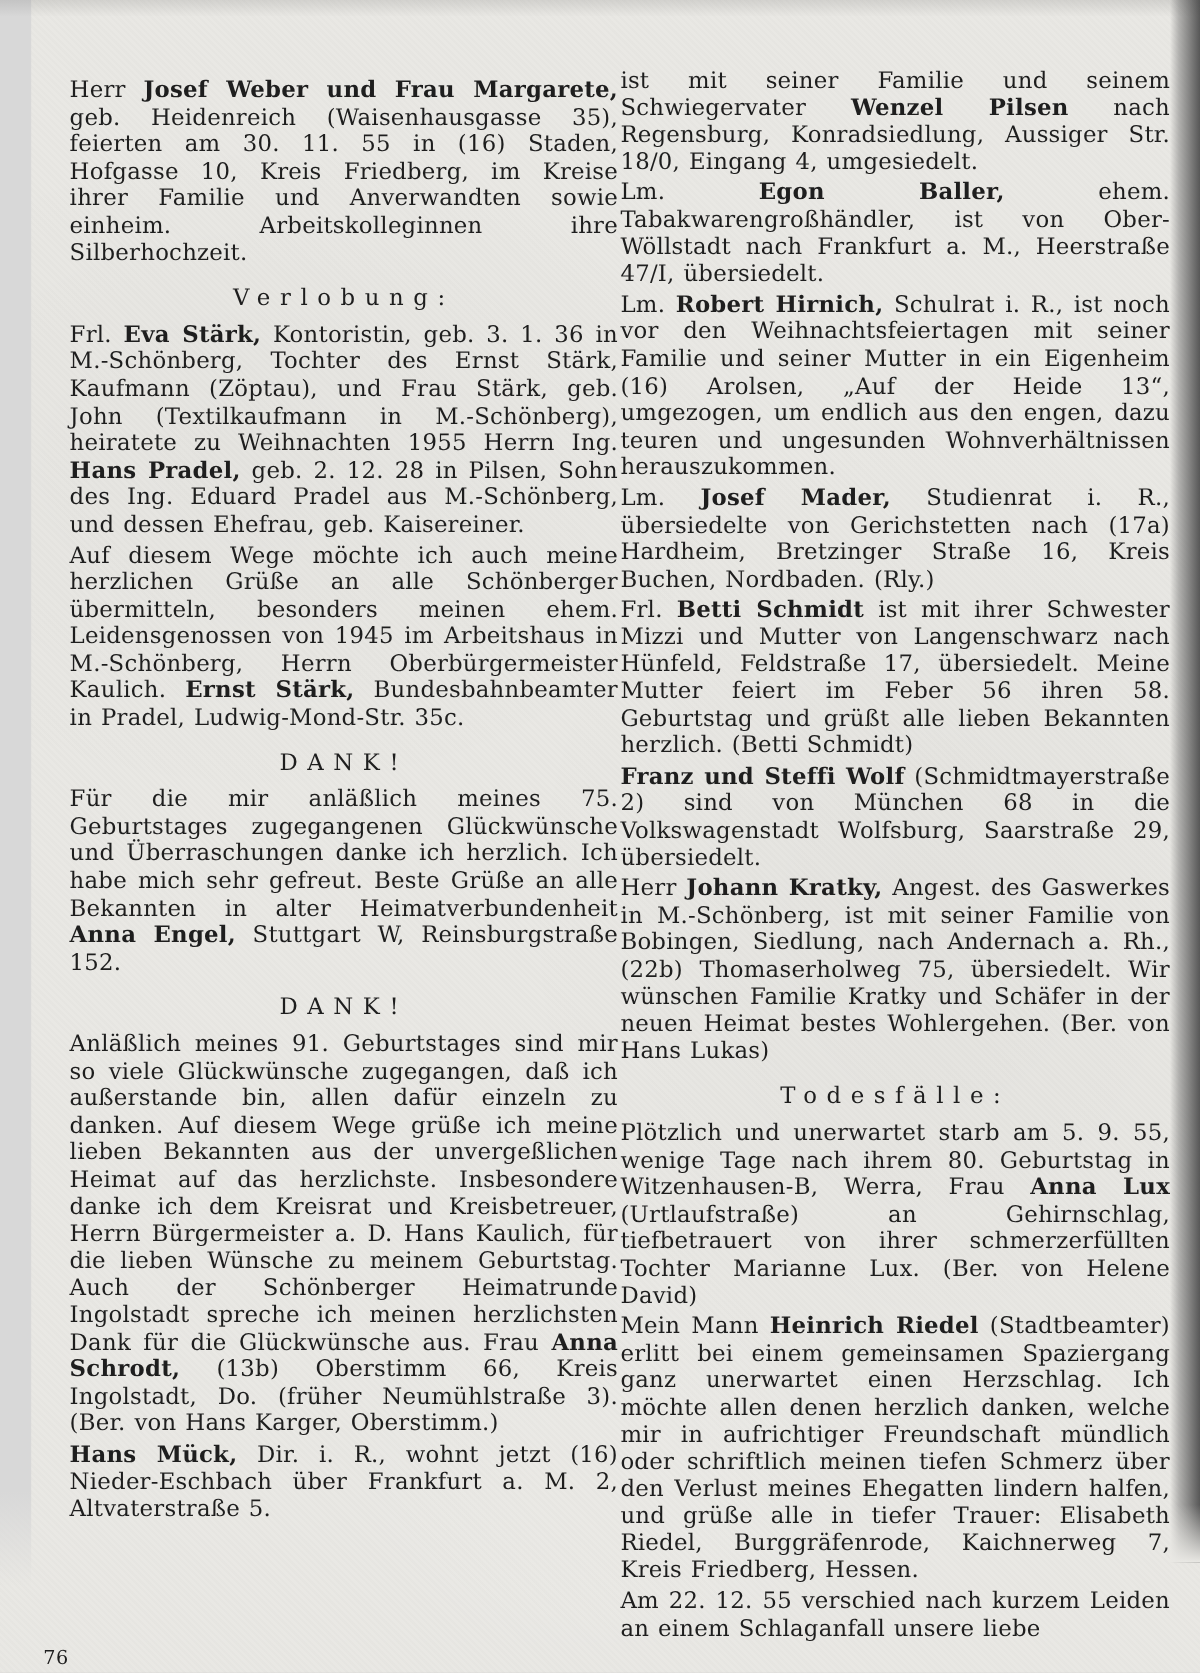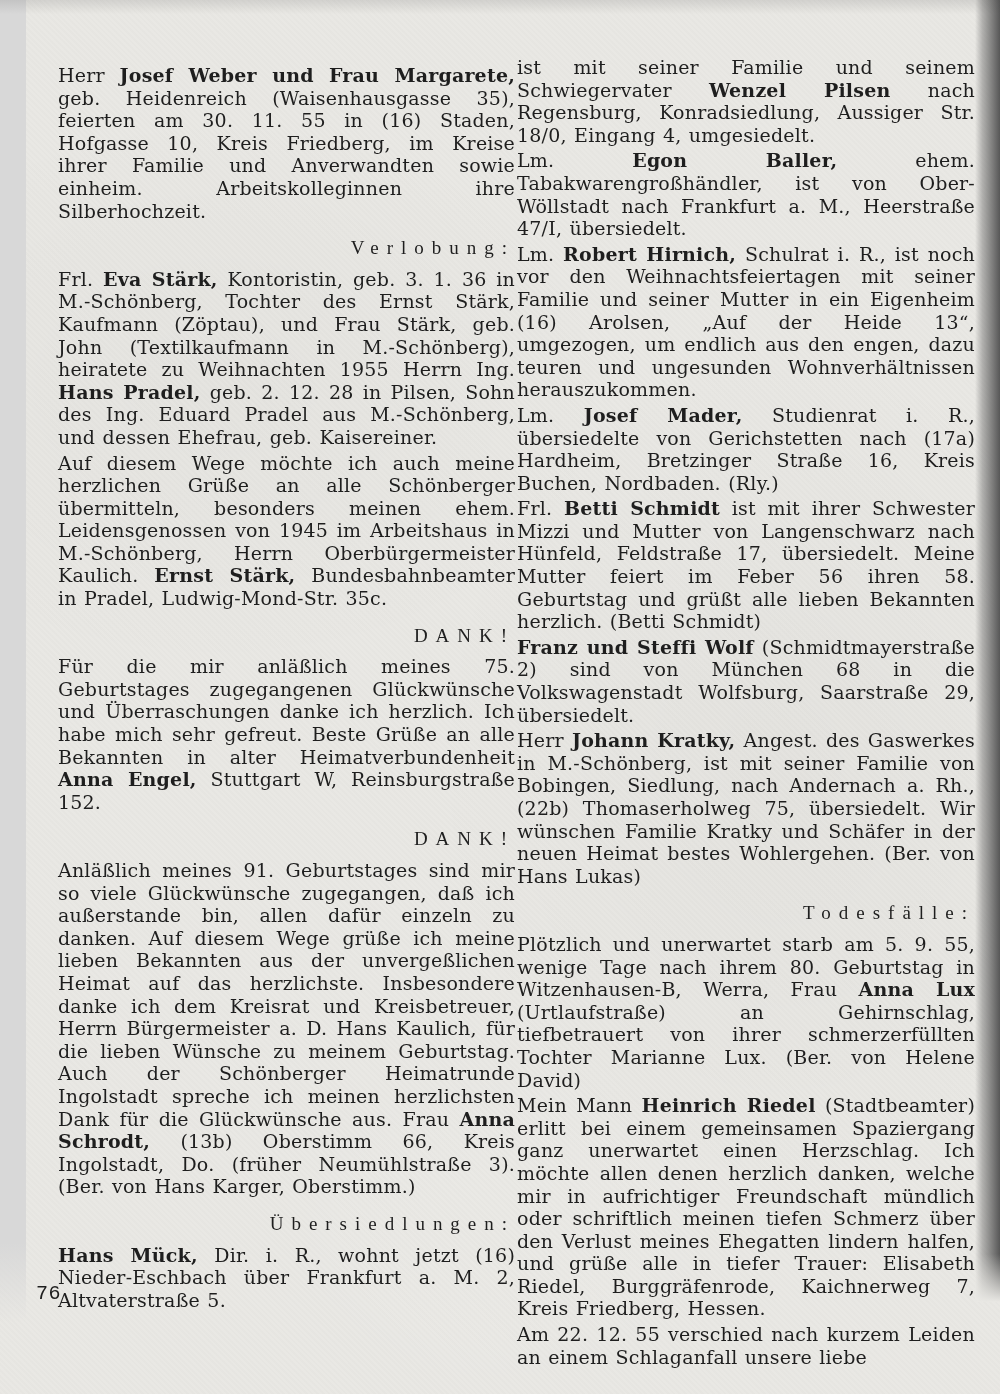--- a/index.html
+++ b/index.html
@@ -46,46 +46,44 @@
     hyphens:manual;
     overflow-wrap:break-word;
   }
   .col-left{left:34px;top:64px;width:457px;margin-left:24px;}
   .col-right{left:517px;top:56px;width:458px;}
   .para{margin:0 0 3px 0;}
   .bold{font-weight:bold;}
   .section-heading{
     letter-spacing:0.42em;
     margin:15px 0 8px 0;
-    text-align:right;
-    font-family:Liberation Serif, serif;
+    text-align:center;
   }
   .page-number{
-    position:absolute;left:36px;top:1282px;
-    font-size:20px;letter-spacing:0.5px;font-family:Liberation Mono, monospace;
+    position:absolute;left:36px;top:1372px;
+    font-size:16px;letter-spacing:0.5px;
   }
 </style>
 </head>
 <body>
 
 <div class="paper">
   <div class="scan-edge-left"></div>
   <div class="scan-edge-right"></div>
   <div class="scan-shade-top"></div>
 
   <div class="col col-left">
       <p class="para"><span class="">Herr </span><span class="bold">Josef Weber und Frau Margarete,</span><span class=""> geb. Heidenreich (Waisenhausgasse 35), feierten am 30. 11. 55 in (16) Staden, Hofgasse 10, Kreis Friedberg, im Kreise ihrer Familie und Anverwandten sowie einheim. Arbeitskolleginnen ihre Silberhochzeit.</span></p>
       <div class="section-heading">Verlobung:</div>
       <p class="para"><span class="">Frl. </span><span class="bold">Eva Stärk,</span><span class=""> Kontoristin, geb. 3. 1. 36 in M.-Schönberg, Tochter des Ernst Stärk, Kaufmann (Zöptau), und Frau Stärk, geb. John (Textilkaufmann in M.-Schönberg), heiratete zu Weihnachten 1955 Herrn Ing. </span><span class="bold">Hans Pradel,</span><span class=""> geb. 2. 12. 28 in Pilsen, Sohn des Ing. Eduard Pradel aus M.-Schönberg, und dessen Ehefrau, geb. Kaisereiner.</span></p>
       <p class="para"><span class="">Auf diesem Wege möchte ich auch meine herzlichen Grüße an alle Schönberger übermitteln, besonders meinen ehem. Leidensgenossen von 1945 im Arbeitshaus in M.-Schönberg, Herrn Oberbürgermeister Kaulich. </span><span class="bold">Ernst Stärk,</span><span class=""> Bundesbahnbeamter in Pradel, Ludwig-Mond-Str. 35c.</span></p>
       <div class="section-heading">DANK!</div>
       <p class="para"><span class="">Für die mir anläßlich meines 75. Geburtstages zugegangenen Glückwünsche und Überraschungen danke ich herzlich. Ich habe mich sehr gefreut. Beste Grüße an alle Bekannten in alter Heimatverbundenheit </span><span class="bold">Anna Engel,</span><span class=""> Stuttgart W, Reinsburgstraße 152.</span></p>
       <div class="section-heading">DANK!</div>
       <p class="para"><span class="">Anläßlich meines 91. Geburtstages sind mir so viele Glückwünsche zugegangen, daß ich außerstande bin, allen dafür einzeln zu danken. Auf diesem Wege grüße ich meine lieben Bekannten aus der unvergeßlichen Heimat auf das herzlichste. Insbesondere danke ich dem Kreisrat und Kreisbetreuer, Herrn Bürgermeister a. D. Hans Kaulich, für die lieben Wünsche zu meinem Geburtstag. Auch der Schönberger Heimatrunde Ingolstadt spreche ich meinen herzlichsten Dank für die Glückwünsche aus. Frau </span><span class="bold">Anna Schrodt,</span><span class=""> (13b) Oberstimm 66, Kreis Ingolstadt, Do. (früher Neumühlstraße 3). (Ber. von Hans Karger, Oberstimm.)</span></p>
-      <div class="section-heading">Übersiedlungen:</div>
       <p class="para"><span class="bold">Hans Mück,</span><span class=""> Dir. i. R., wohnt jetzt (16) Nieder-Eschbach über Frankfurt a. M. 2, Altvaterstraße 5.</span></p>
     </div>
   <div class="col col-right">
       <p class="para"><span class="">ist mit seiner Familie und seinem Schwiegervater </span><span class="bold">Wenzel Pilsen</span><span class=""> nach Regensburg, Konradsiedlung, Aussiger Str. 18/0, Eingang 4, umgesiedelt.</span></p>
       <p class="para"><span class="">Lm. </span><span class="bold">Egon Baller,</span><span class=""> ehem. Tabakwarengroßhändler, ist von Ober-Wöllstadt nach Frankfurt a. M., Heerstraße 47/I, übersiedelt.</span></p>
       <p class="para"><span class="">Lm. </span><span class="bold">Robert Hirnich,</span><span class=""> Schulrat i. R., ist noch vor den Weihnachtsfeiertagen mit seiner Familie und seiner Mutter in ein Eigenheim (16) Arolsen, „Auf der Heide 13“, umgezogen, um endlich aus den engen, dazu teuren und ungesunden Wohnverhältnissen herauszukommen.</span></p>
       <p class="para"><span class="">Lm. </span><span class="bold">Josef Mader,</span><span class=""> Studienrat i. R., übersiedelte von Gerichstetten nach (17a) Hardheim, Bretzinger Straße 16, Kreis Buchen, Nordbaden. (Rly.)</span></p>
       <p class="para"><span class="">Frl. </span><span class="bold">Betti Schmidt</span><span class=""> ist mit ihrer Schwester Mizzi und Mutter von Langenschwarz nach Hünfeld, Feldstraße 17, übersiedelt. Meine Mutter feiert im Feber 56 ihren 58. Geburtstag und grüßt alle lieben Bekannten herzlich. (Betti Schmidt)</span></p>
       <p class="para"><span class="bold">Franz und Steffi Wolf</span><span class=""> (Schmidtmayerstraße 2) sind von München 68 in die Volkswagenstadt Wolfsburg, Saarstraße 29, übersiedelt.</span></p>
       <p class="para"><span class="">Herr </span><span class="bold">Johann Kratky,</span><span class=""> Angest. des Gaswerkes in M.-Schönberg, ist mit seiner Familie von Bobingen, Siedlung, nach Andernach a. Rh., (22b) Thomaserholweg 75, übersiedelt. Wir wünschen Familie Kratky und Schäfer in der neuen Heimat bestes Wohlergehen. (Ber. von Hans Lukas)</span></p>

